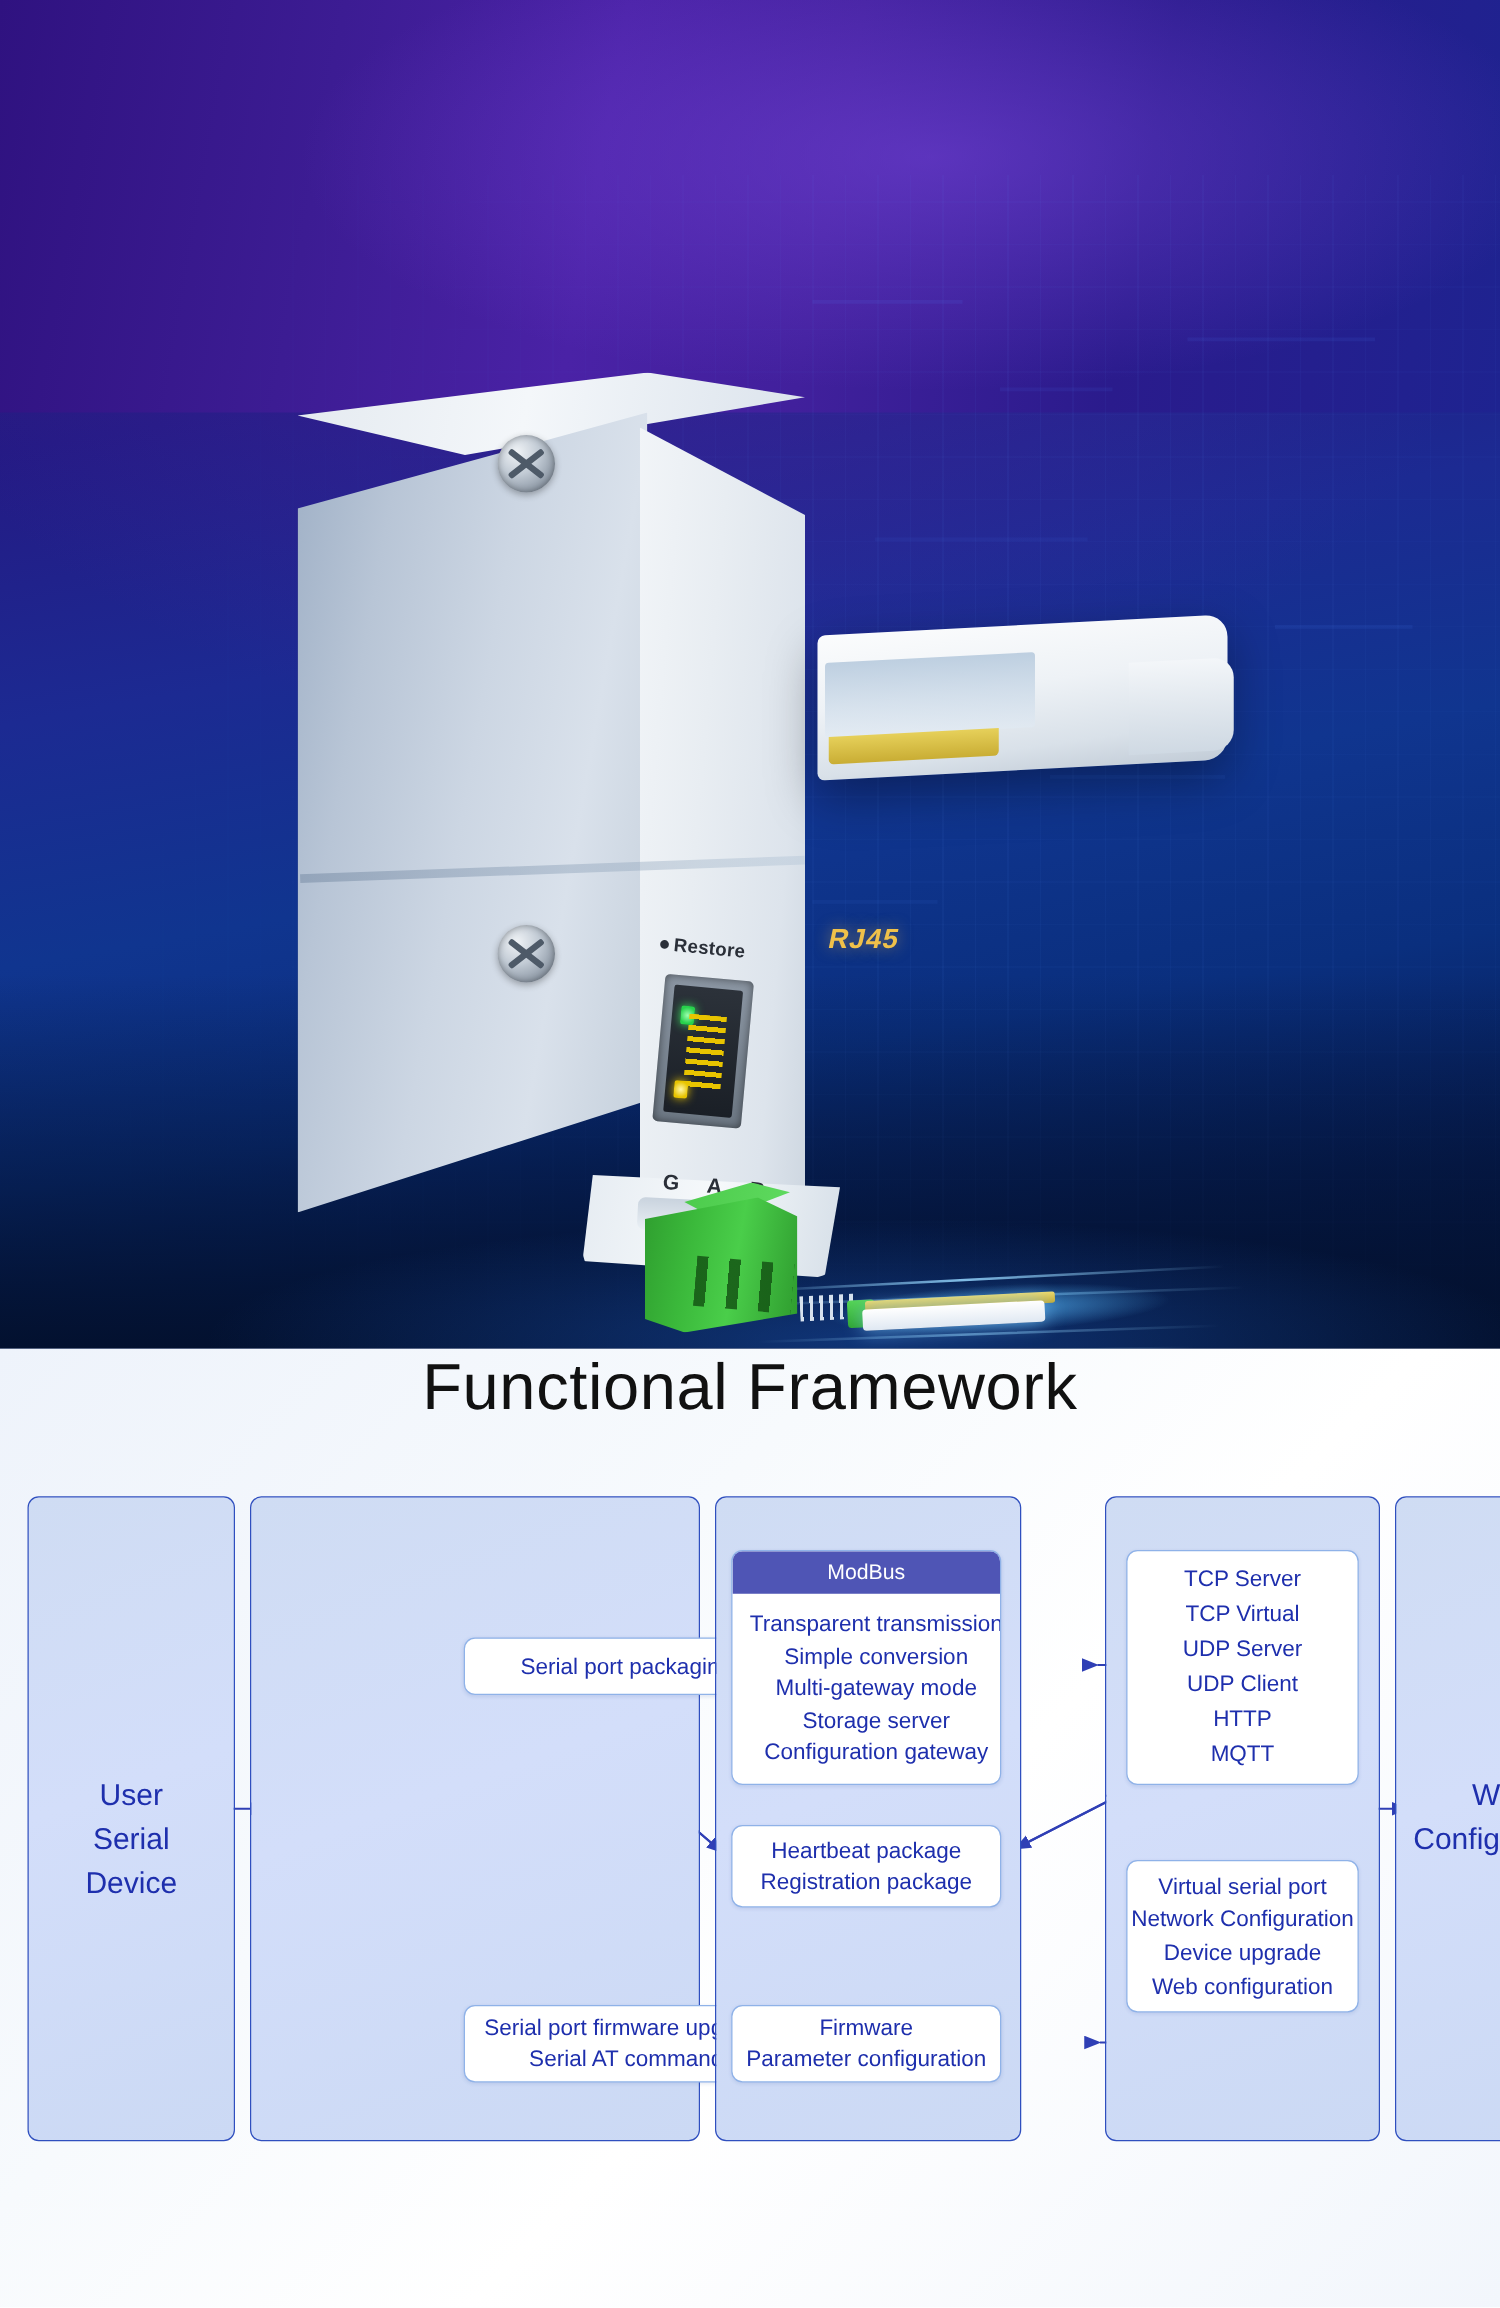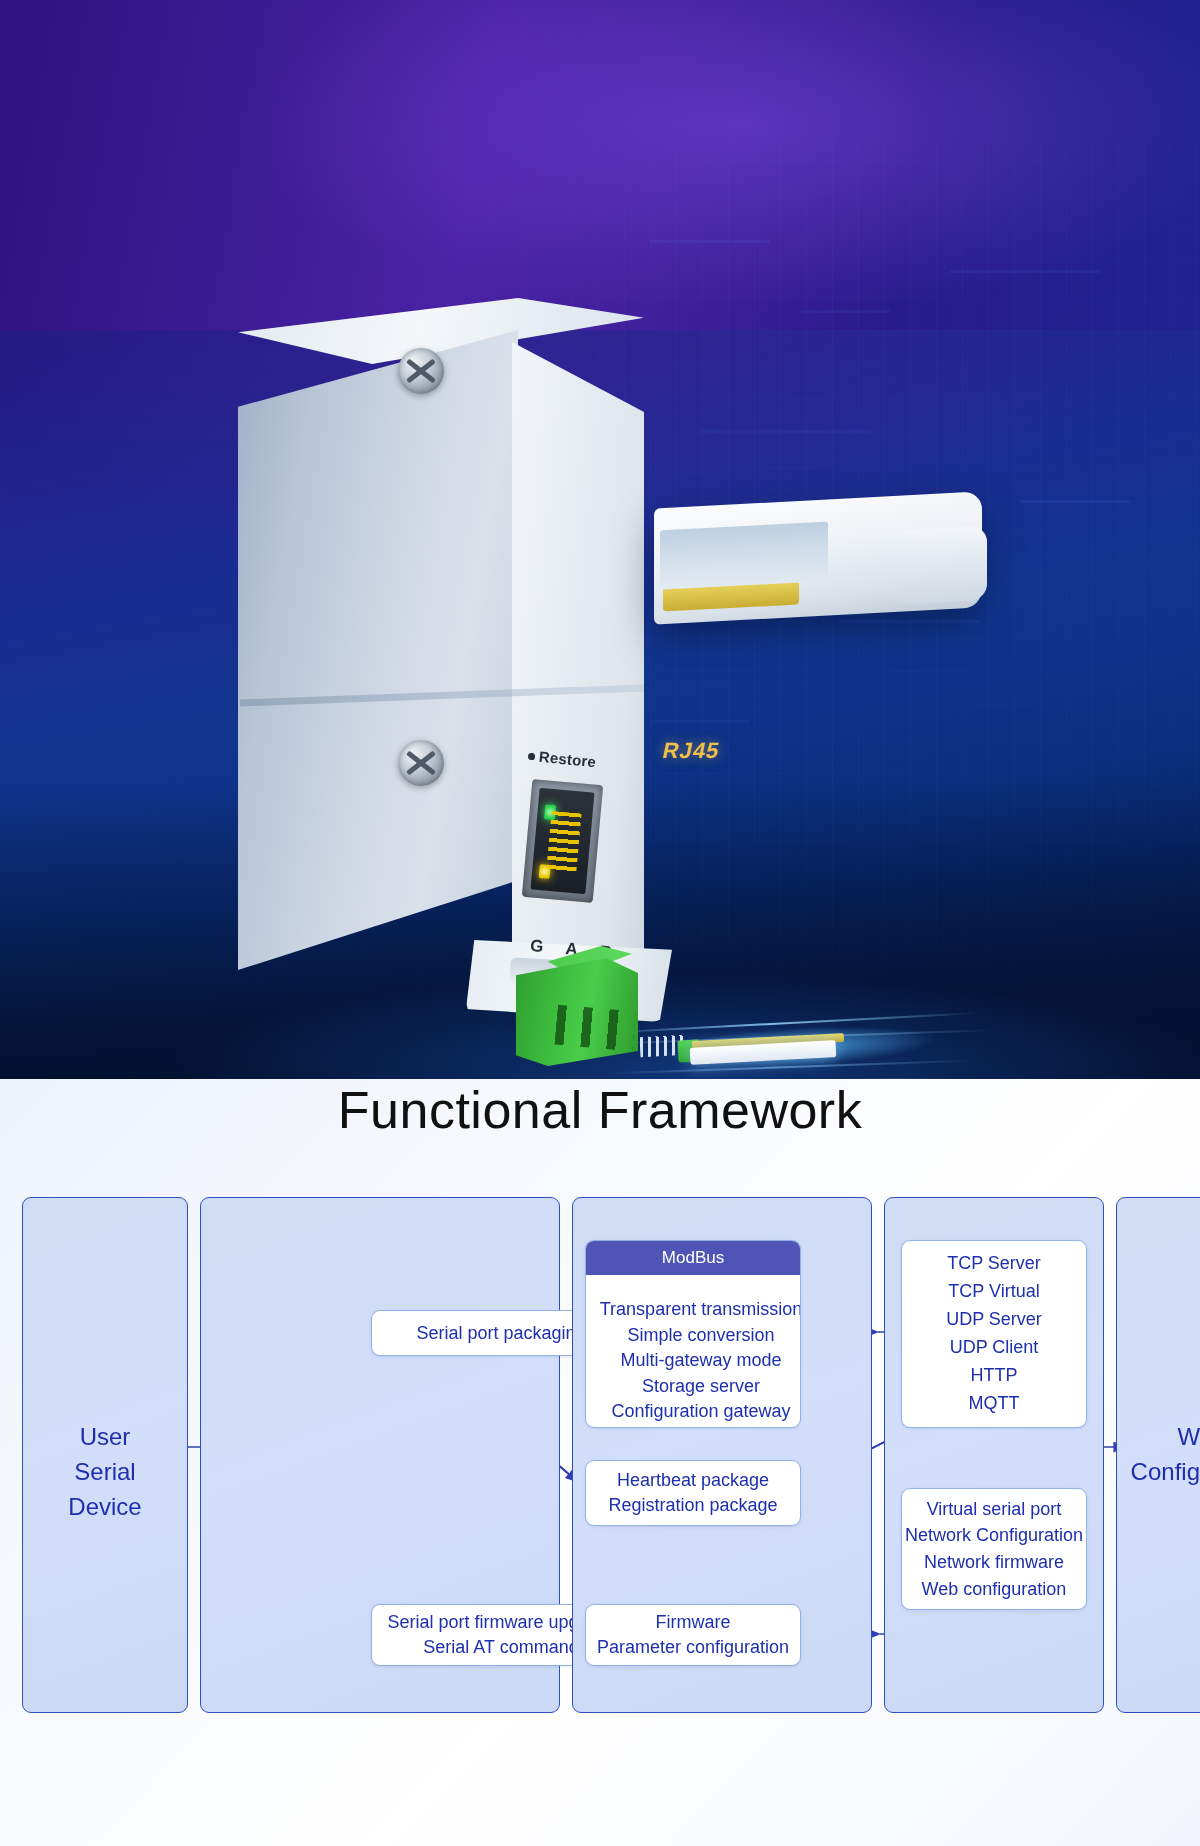--- a/index.html
+++ b/index.html
@@ -239,21 +239,21 @@
   }
   .diagram{ position:absolute; left:0; top:118px; width:1200px; height:530px; }
 
   .col{
     position:absolute; top:0; height:516px;
     background: linear-gradient(160deg, #cfdcf3 0%, #d3defa 45%, #cbd9f4 100%);
     border:1.5px solid #2f4fbf; border-radius:9px;
   }
   .col-user   { left:22px;  width:166px; }
   .col-serial { left:200px; width:360px; }
-  .col-modbus { left:572px; width:300px; }
+  .col-modbus { left:572px; width:245px; }
   .col-net    { left:884px; width:220px; }
   .col-web    { left:1116px;width:172px; }
 
   .col-label{
     position:absolute; left:0; width:100%; text-align:center;
     color:#1e2fad; font-size:24px; line-height:1.45; font-weight:400;
   }
   .col-label-user { top:222px; }
   .col-label-web  { top:222px; }
 
@@ -269,21 +269,21 @@
   .card-serial-fw   { left:170px; top:406px; width:260px; height:62px; }
 
   .card-modbus {
     left:12px; top:42px; width:216px; height:188px;
     padding-top:0; justify-content:flex-start; overflow:hidden;
   }
   .modbus-head{
     width:100%; background:#4f55b5; color:#ffffff; font-size:17px;
     padding:5px 0 6px; text-align:center;
   }
-  .modbus-list{ padding:22px 0 0; width:100%;margin-left:16px; }
+  .modbus-list{ padding:12px 0 0; width:100%;margin-left:16px; }
   .modbus-list div{ font-size:18px; line-height:1.42; }
 
   .card-heartbeat { left:12px; top:262px; width:216px; height:66px; }
   .card-firmware  { left:12px; top:406px; width:216px; height:62px; }
 
   .card-net {
     left:16px; top:42px; width:186px; height:188px; justify-content:center;
   }
   .card-net div{ font-size:18px; line-height:1.55; }
   .card-net2 { left:16px; top:290px; width:186px; height:122px; }
@@ -429,21 +429,21 @@
         <div>TCP Server</div>
         <div>TCP Virtual</div>
         <div>UDP Server</div>
         <div>UDP Client</div>
         <div>HTTP</div>
         <div>MQTT</div>
       </div>
       <div class="card card-net2">
         <div>Virtual serial port</div>
         <div>Network Configuration</div>
-        <div>Network firmware</div>
+        <div>Device upgrade</div>
         <div>Web configuration</div>
       </div>
     </div>
 
     <div class="col col-web">
       <div class="col-label col-label-web">
         <div>Web</div>
         <div>Configuration</div>
       </div>
     </div>

